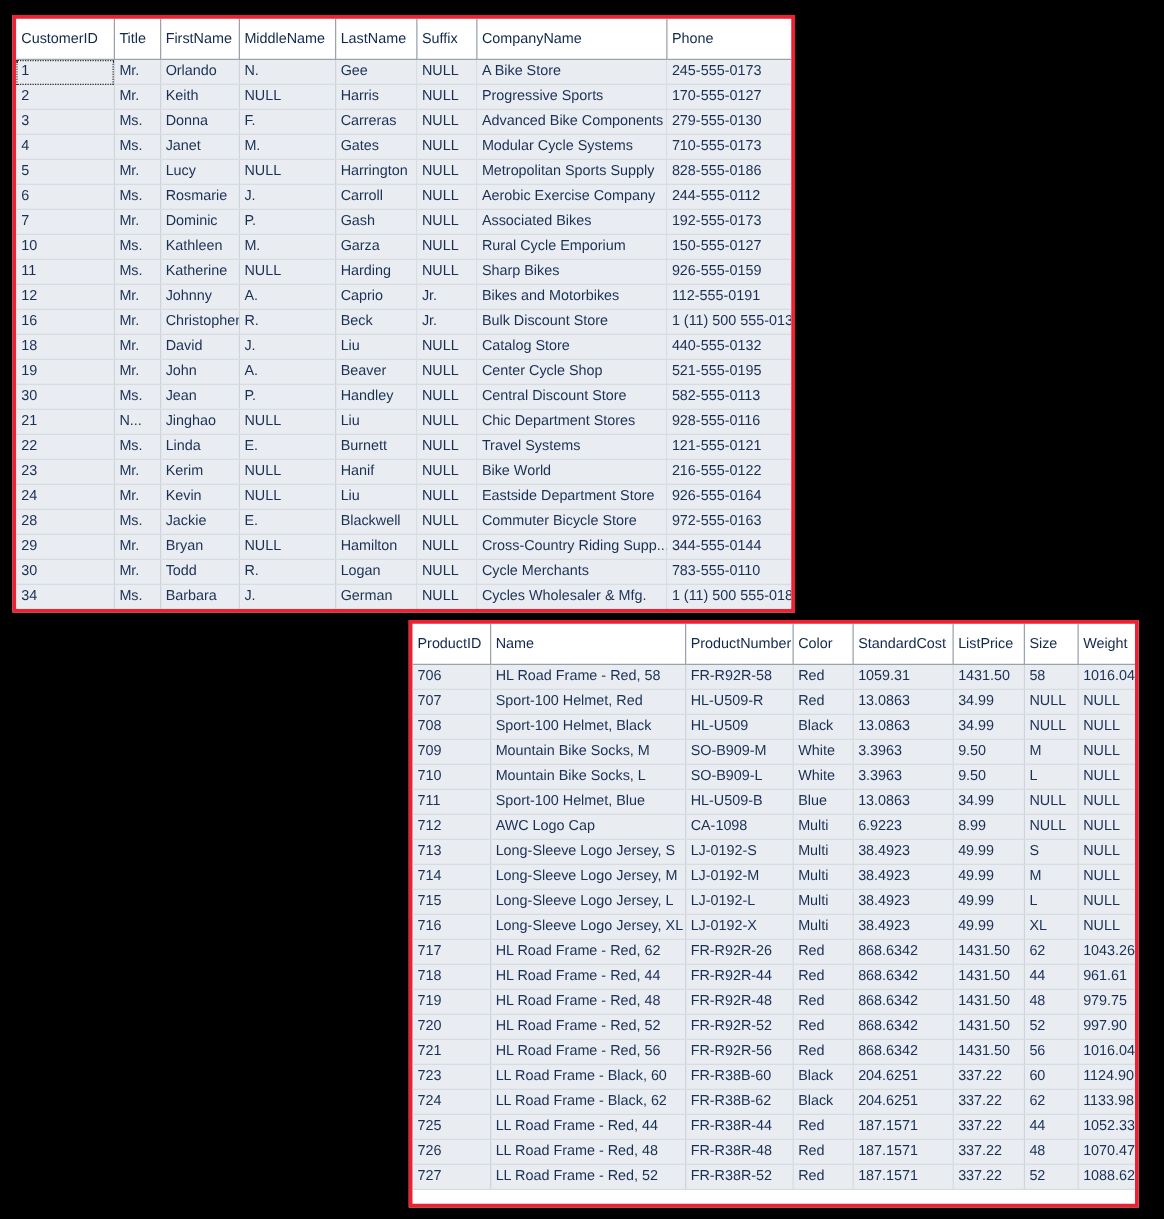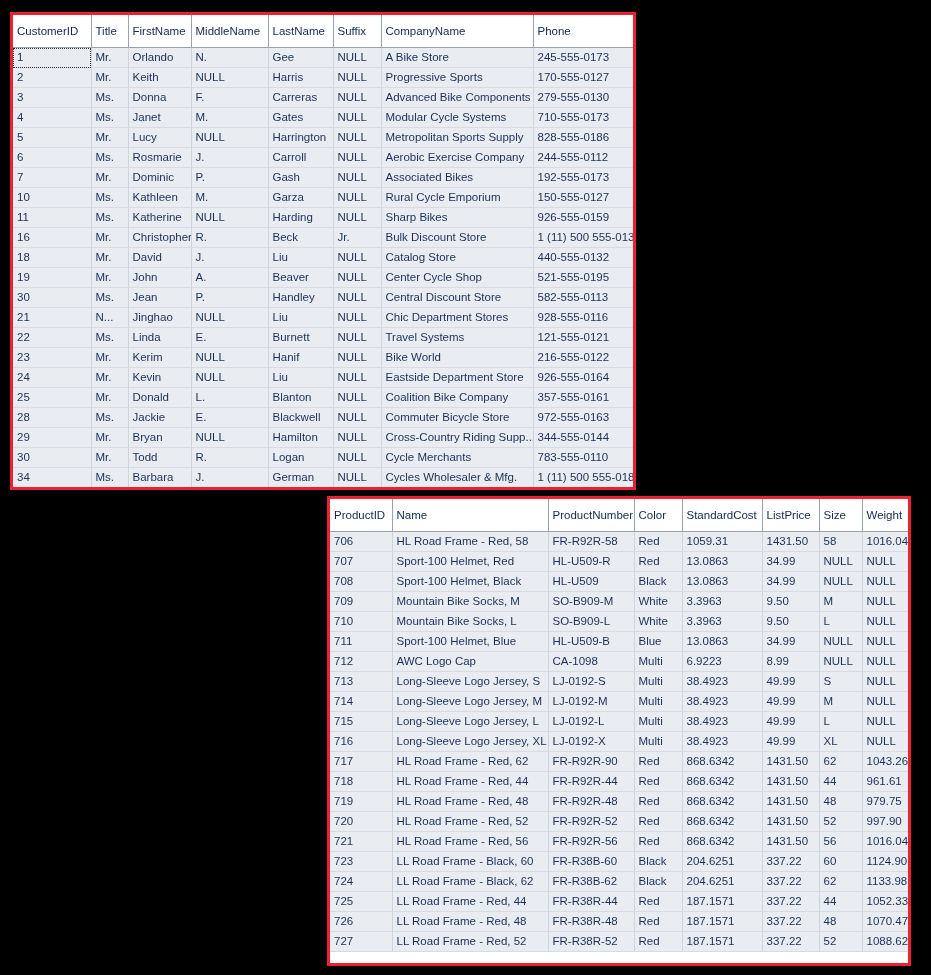--- a/index.html
+++ b/index.html
@@ -219,20 +219,30 @@
           <td>11</td>
           <td>Ms.</td>
           <td>Katherine</td>
           <td>NULL</td>
           <td>Harding</td>
           <td>NULL</td>
           <td>Sharp Bikes</td>
           <td>926-555-0159</td>
         </tr>
         <tr>
+          <td>12</td>
+          <td>Mr.</td>
+          <td>Johnny</td>
+          <td>A.</td>
+          <td>Caprio</td>
+          <td>Jr.</td>
+          <td>Bikes and Motorbikes</td>
+          <td>112-555-0191</td>
+        </tr>
+        <tr>
           <td>16</td>
           <td>Mr.</td>
           <td>Christopher</td>
           <td>R.</td>
           <td>Beck</td>
           <td>Jr.</td>
           <td>Bulk Discount Store</td>
           <td>1 (11) 500 555-0132</td>
         </tr>
         <tr>
@@ -297,30 +307,20 @@
         </tr>
         <tr>
           <td>24</td>
           <td>Mr.</td>
           <td>Kevin</td>
           <td>NULL</td>
           <td>Liu</td>
           <td>NULL</td>
           <td>Eastside Department Store</td>
           <td>926-555-0164</td>
-        </tr>
-        <tr>
-          <td>25</td>
-          <td>Mr.</td>
-          <td>Donald</td>
-          <td>L.</td>
-          <td>Blanton</td>
-          <td>NULL</td>
-          <td>Coalition Bike Company</td>
-          <td>357-555-0161</td>
         </tr>
         <tr>
           <td>28</td>
           <td>Ms.</td>
           <td>Jackie</td>
           <td>E.</td>
           <td>Blackwell</td>
           <td>NULL</td>
           <td>Commuter Bicycle Store</td>
           <td>972-555-0163</td>
@@ -490,21 +490,21 @@
           <td>LJ-0192-X</td>
           <td>Multi</td>
           <td>38.4923</td>
           <td>49.99</td>
           <td>XL</td>
           <td>NULL</td>
         </tr>
         <tr>
           <td>717</td>
           <td>HL Road Frame - Red, 62</td>
-          <td>FR-R92R-90</td>
+          <td>FR-R92R-26</td>
           <td>Red</td>
           <td>868.6342</td>
           <td>1431.50</td>
           <td>62</td>
           <td>1043.26</td>
         </tr>
         <tr>
           <td>718</td>
           <td>HL Road Frame - Red, 44</td>
           <td>FR-R92R-44</td>

